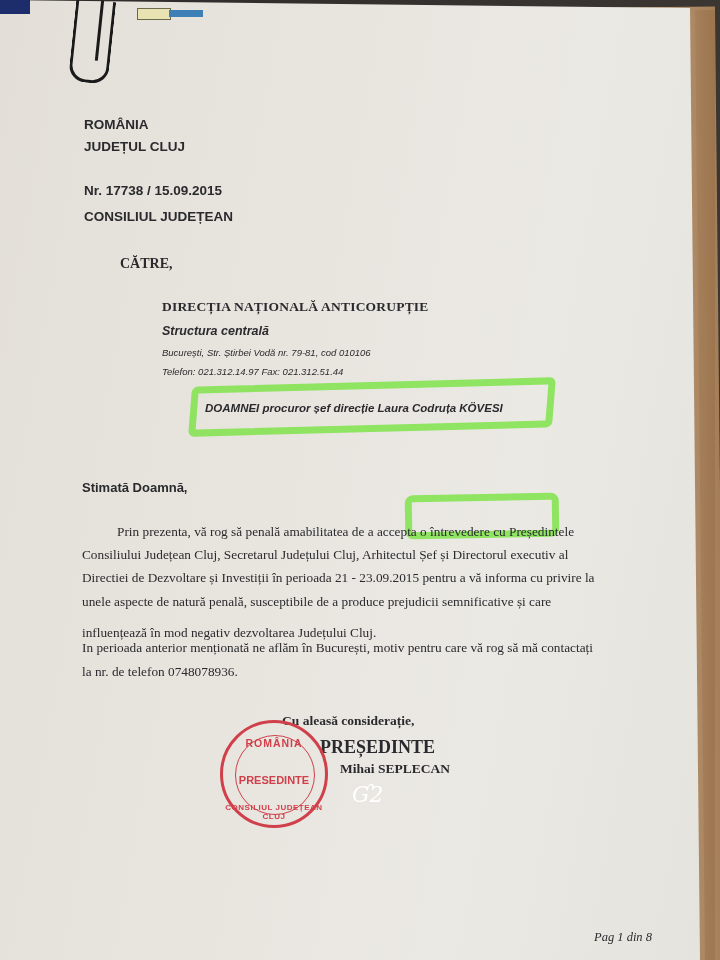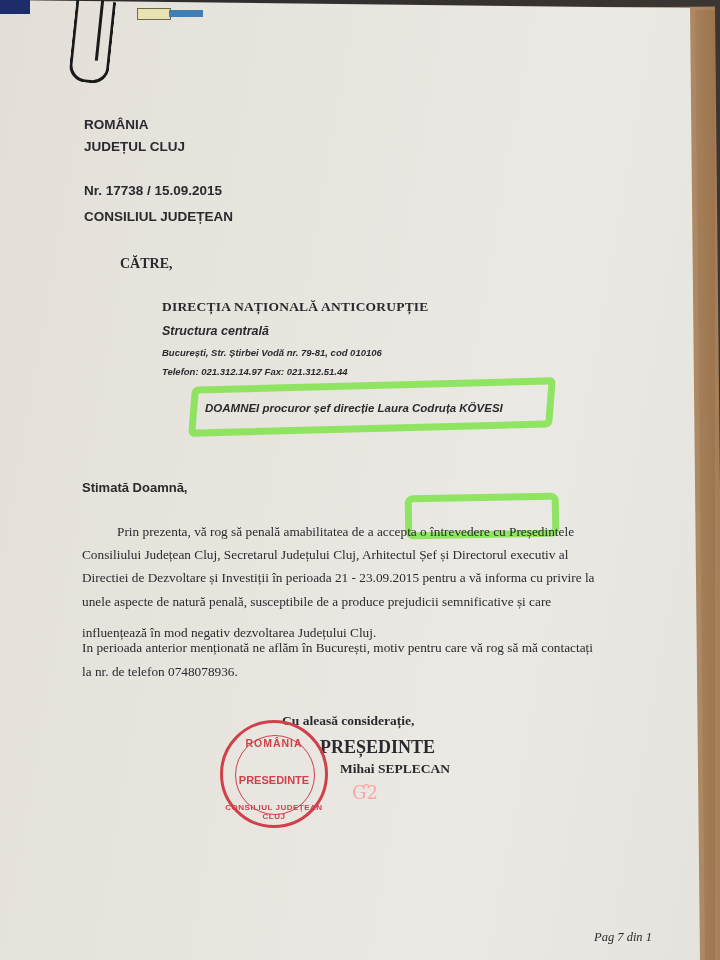--- a/index.html
+++ b/index.html
@@ -8,32 +8,32 @@
   .under-sheet{position:absolute;left:60px;top:10px;width:660px;height:960px;background:linear-gradient(90deg,#d9cfc3 0%,#c9ad8d 85%,#a47e58 100%);transform:rotate(-0.6deg);}
   .sheet{position:absolute;left:0;top:0;width:700px;height:960px;background:linear-gradient(100deg,#e3dfd8 0%,#e8e5df 40%,#ebe9e4 70%,#e4e3de 100%);clip-path:polygon(0 0,690px 8px,700px 960px,0 960px);box-shadow:4px 0 8px rgba(0,0,0,.3);}
   .sheet-fold{position:absolute;left:675px;top:10px;width:40px;height:950px;background:linear-gradient(90deg,rgba(0,0,0,0),rgba(150,110,70,.55));clip-path:polygon(20px 0,40px 0,40px 950px,30px 950px);}
   .corner-tag{position:absolute;left:0;top:0;width:30px;height:14px;background:#1d2c6b;}
   .clip{position:absolute;left:72px;top:0;width:34px;height:80px;border:3px solid #1a1a1a;border-top:none;border-radius:0 0 17px 17px;transform:rotate(6deg);}
   .clip-inner{position:absolute;left:84px;top:0;width:14px;height:60px;border-right:3px solid #1a1a1a;transform:rotate(6deg);}
   .sticky{position:absolute;left:137px;top:8px;width:66px;height:10px;}
   .sticky .y{position:absolute;left:0;top:0;width:32px;height:10px;background:#e9e3b4;border:1px solid #6b6b4a;}
   .sticky .b{position:absolute;left:32px;top:2px;width:34px;height:7px;background:#3e7fb5;}
   .txt{position:absolute;color:#2a2a2e;}
-  .sans{font-family:"Liberation Sans",sans-serif;font-weight:bold;}
+  .sans{font-family:"Liberation Sans",sans-serif;}
   .hdr{font-weight:bold;font-size:13.5px;line-height:22px;left:84px;}
   .bold{font-weight:bold;}
   .ital{font-style:italic;}
   .body-p{font-size:13.3px;line-height:23.5px;}
   .hl-box{position:absolute;border:7px solid #7fe34a;opacity:.85;}
   .stamp{position:absolute;left:220px;top:720px;width:108px;height:108px;border-radius:50%;border:3px solid #d0404a;box-sizing:border-box;}
   .stamp-inner{position:absolute;left:12px;top:12px;width:78px;height:78px;border-radius:50%;border:1.5px solid #d0404a;}
   .stamp-center{position:absolute;left:0;right:0;top:51px;text-align:center;font-family:"Liberation Sans",sans-serif;font-weight:bold;font-size:11px;color:#d0404a;}
   .stamp-top{position:absolute;left:0;right:0;top:14px;text-align:center;font-family:"Liberation Sans",sans-serif;font-weight:bold;font-size:10.5px;color:#d0404a;letter-spacing:1px;}
   .stamp-bot{position:absolute;left:0;right:0;top:80px;text-align:center;font-family:"Liberation Sans",sans-serif;font-weight:bold;font-size:8px;color:#d0404a;letter-spacing:.5px;}
-  .sig{position:absolute;left:352px;top:782px;font-family:"DejaVu Serif",serif;font-size:18px;color:#fca5a5;}
+  .sig{position:absolute;left:352px;top:782px;font-family:"DejaVu Serif",serif;font-style:italic;font-size:22px;color:#ffffff;}
 </style>
 </head>
 <body>
 
 <div class="backdrop"></div>
 <div class="under-sheet"></div>
 <div class="sheet"></div>
 <div class="sheet-fold"></div>
 <div class="corner-tag"></div>
 <div class="clip"></div>
@@ -73,13 +73,13 @@
 <div class="txt bold" style="left:316px;top:761px;font-size:13.5px;padding-left:24px;">Mihai SEPLECAN</div>
 
 <div class="stamp">
   <div class="stamp-inner"></div>
   <div class="stamp-top">ROMÂNIA</div>
   <div class="stamp-center">PRESEDINTE</div>
   <div class="stamp-bot">CONSILIUL JUDEȚEAN CLUJ</div>
 </div>
 <div class="sig">Ɠ2</div>
 
-<div class="txt ital" style="left:594px;top:930px;font-size:12.5px;">Pag 7 din 1</div>
+<div class="txt ital" style="left:594px;top:930px;font-size:12.5px;">Pag 1 din 8</div>
 
 </body></html>

